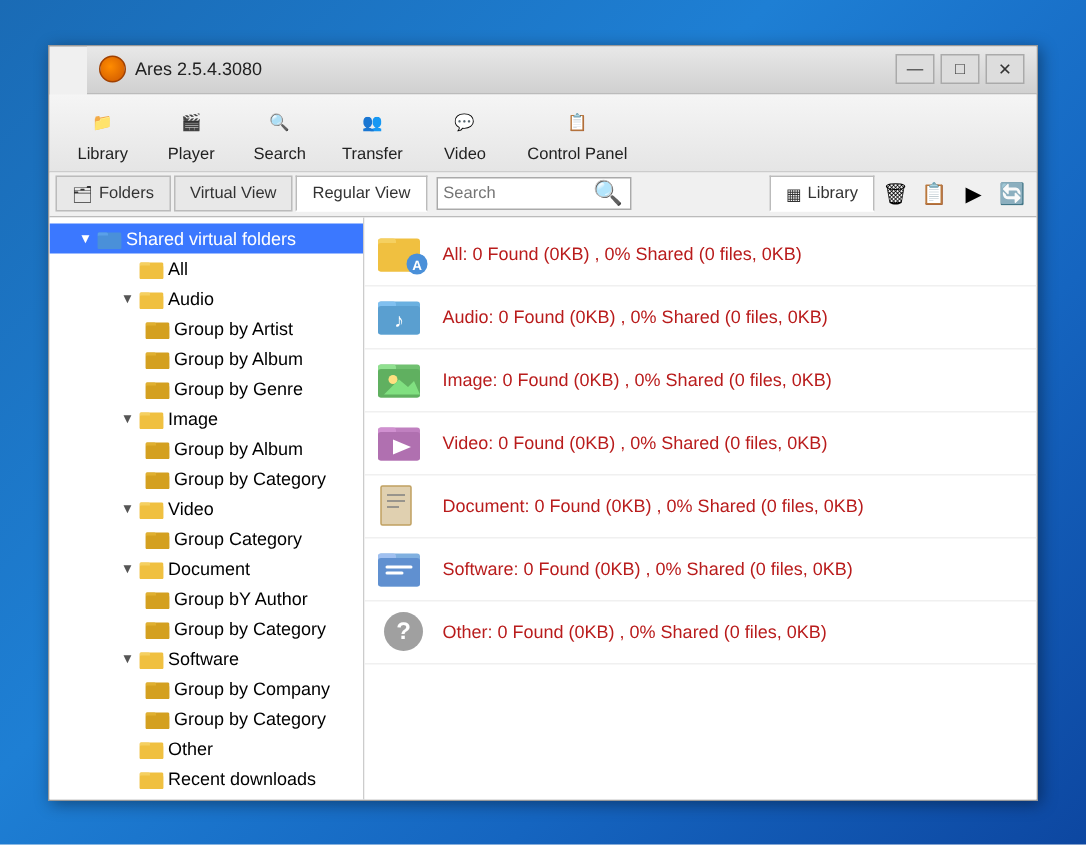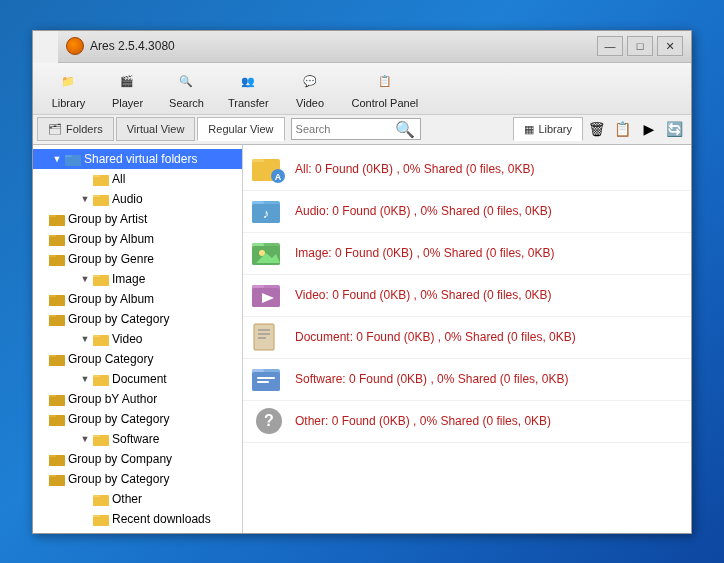--- a/index.html
+++ b/index.html
@@ -216,21 +216,21 @@
       align-items: center;
       justify-content: center;
     }
     .content-row-text {
       font-size: 12px;
       color: #b91c1c;
     }
 
     .indent-1 { padding-left: 16px; }
     .indent-2 { padding-left: 44px; }
-    .indent-3 { }
+    .indent-3 { padding-left: 48px; }
   </style>
 </head>
 <body>
 
 <div class="window">
 
   <div class="title-bar">
     <div class="title-bar-icon"></div>
     <span class="title-bar-text">Ares 2.5.4.3080</span>
     <div class="title-bar-buttons">

